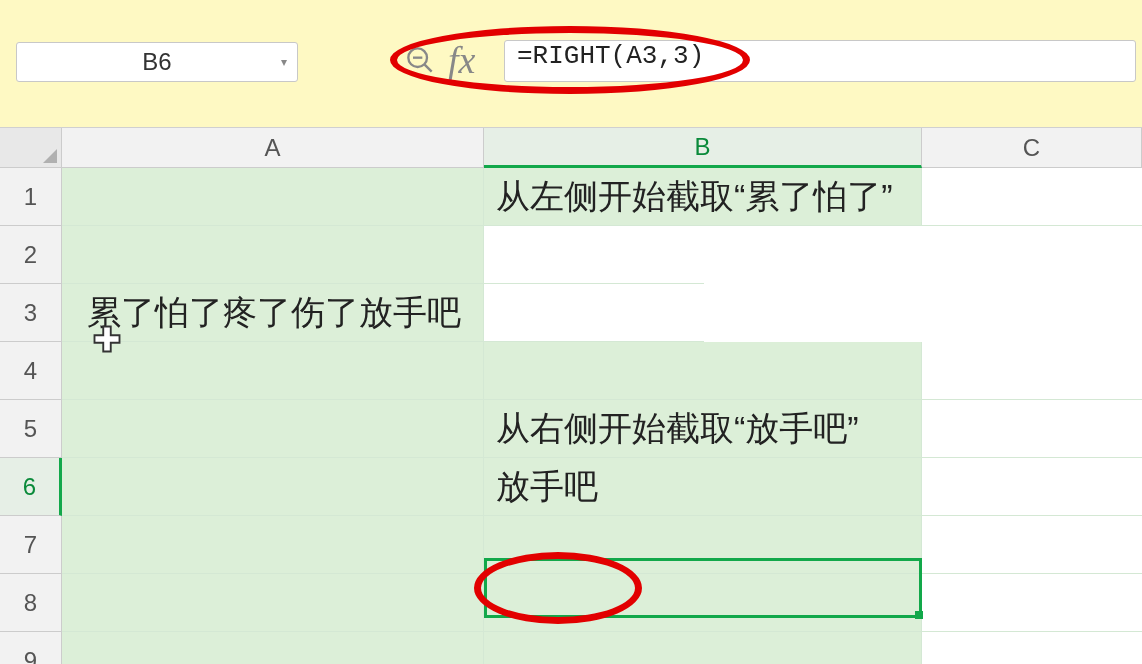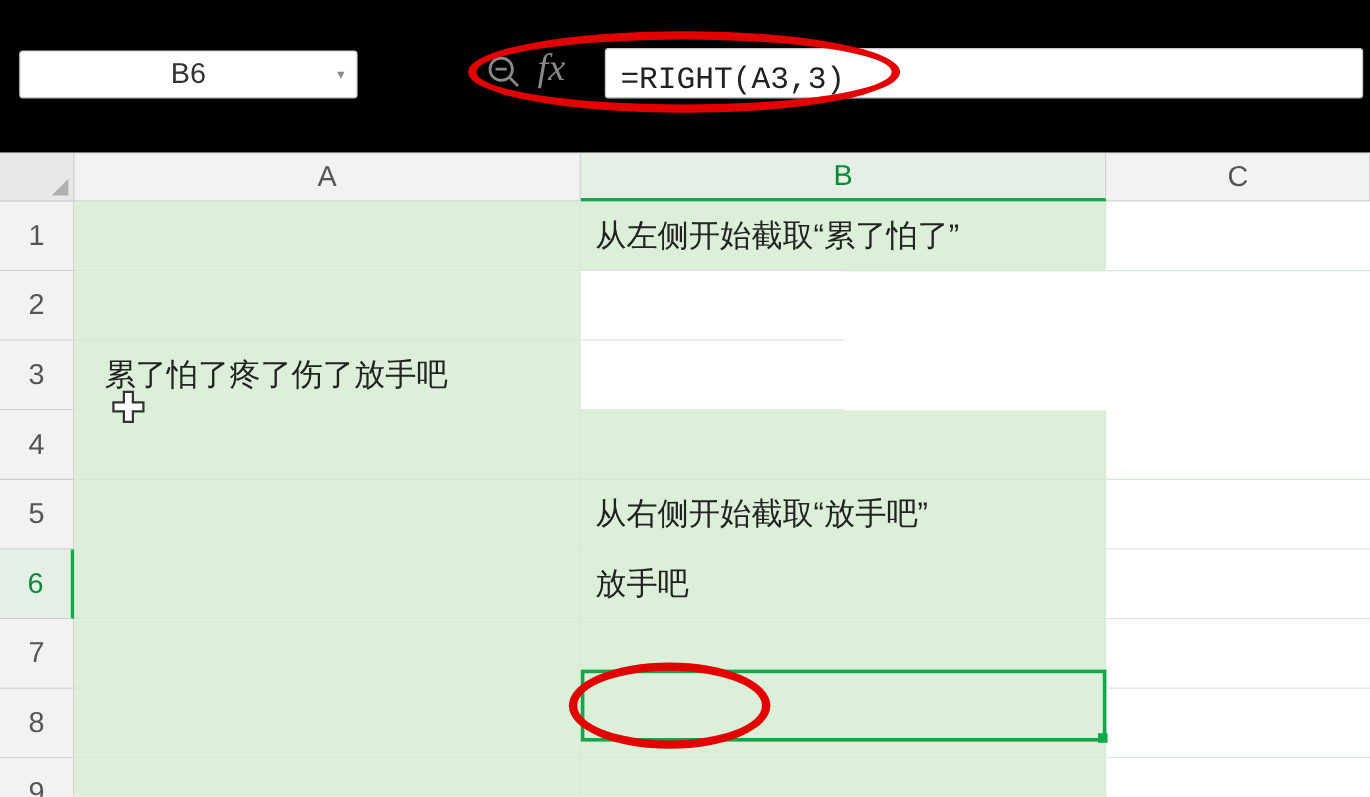--- a/index.html
+++ b/index.html
@@ -7,21 +7,21 @@
     font-family: "Microsoft YaHei", Arial, sans-serif;
     background: #f5f5f5;
     width: 1142px;
     height: 664px;
     overflow: hidden;
     position: relative;
   }
 
   .toolbar {
     height: 128px;
-    background: #000000;
+    background: #fef9c3;
     position: relative;
     border-bottom: 1px solid #d0d0d0;
   }
 
   .cell-ref-box {
     position: absolute;
     left: 16px;
     top: 42px;
     width: 282px;
     height: 40px;
@@ -52,37 +52,37 @@
     display: flex;
     align-items: center;
     justify-content: center;
   }
   .zoom-icon svg { width: 28px; height: 28px; }
 
   .fx-label {
     position: absolute;
     left: 448px;
     top: 38px;
-    font-size: 32px;
+    font-size: 38px;
     font-style: italic;
     font-family: "Times New Roman", serif;
     color: #888;
   }
 
   .formula-box {
     position: absolute;
     left: 504px;
     top: 40px;
     width: 632px;
     height: 42px;
     background: #ffffff;
     border: 1px solid #c8c8c8;
     border-radius: 3px;
     display: flex;
-    align-items: flex-end;
+    align-items: flex-start;
     padding: 0 12px;
     font-family: Consolas, "Courier New", monospace;
     font-size: 26px;
     color: #222;
   }
 
   .circle-formula {
     position: absolute;
     left: 390px;
     top: 26px;
@@ -160,21 +160,21 @@
     border-right: 3px solid #12a84a;
     background: #e6efe6;
   }
   .cell {
     border-right: 1px solid #d4e8d4;
     border-bottom: 1px solid #d4e8d4;
     background: #dcefd8;
     display: flex;
     align-items: center;
     padding: 0 12px;
-    font-size: 26px;
+    font-size: 34px;
     color: #222;
   }
   .cell-A { width: 422px; padding-left: 25px; }
   .cell-B { width: 438px; }
   .cell-C { width: 220px; background: #fff; border-right: none; }
 
   .row-7 .cell, .row-8 .cell, .row-9 .cell {
     background: #dcefd8;
   }
   .row-7 .cell-C, .row-8 .cell-C, .row-9 .cell-C { background: #fff; }

